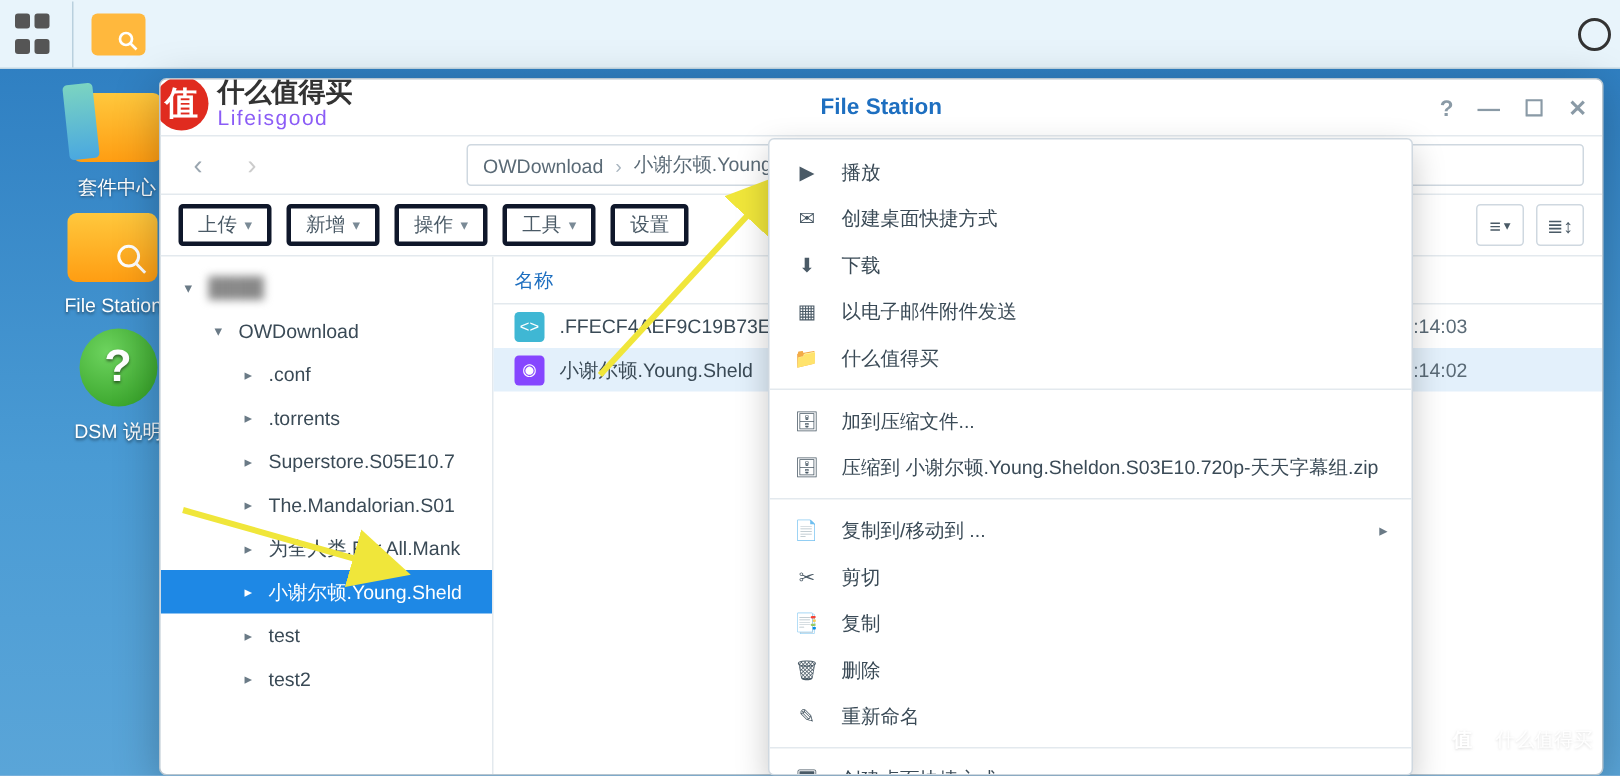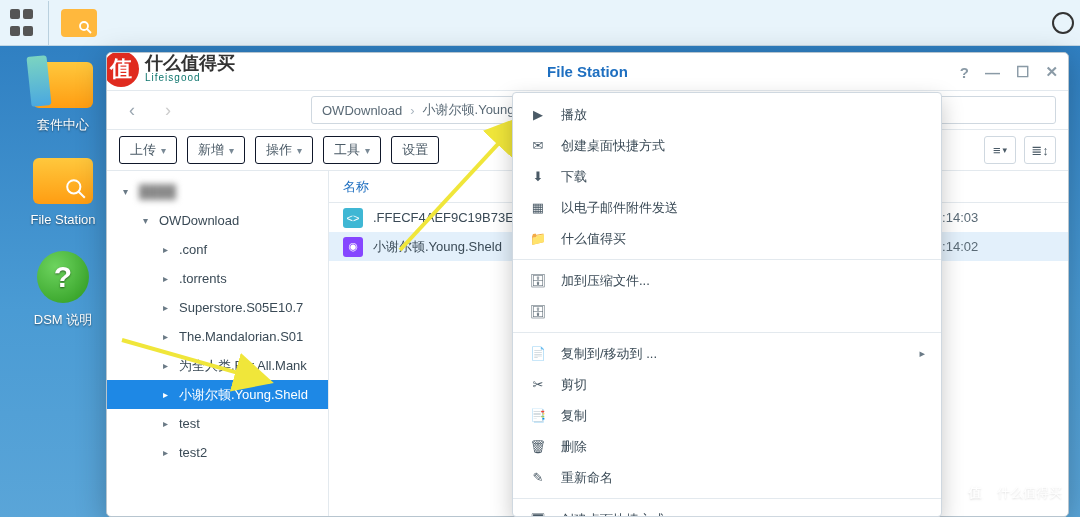--- a/index.html
+++ b/index.html
@@ -10,50 +10,50 @@
   .taskbar { position: absolute; top:0; left:0; right:0; height:46px; background:#e8f4fb; border-bottom:1px solid #c3d7e4; display:flex; align-items:center; padding:0 6px; gap:12px; }
   .taskbar .sep { width:1px; height:44px; background:#b9d0de; }
   .taskbar .apps-icon { width:30px; height:30px; display:flex; flex-wrap:wrap; gap:3px; align-items:center; justify-content:center; }
   .taskbar .apps-icon span { width:10px; height:10px; background:#555; border-radius:2px; }
   .taskbar .folder { width:36px; height:28px; background:#ffb83d; border-radius:4px; position:relative; }
   .taskbar .folder .mag { position:absolute; right:5px; bottom:3px; width:14px; height:14px; }
   .taskbar-right { position:absolute; right:6px; top:0; height:46px; display:flex; align-items:center; }
   .taskbar-right .bubble { width:22px; height:22px; border:2px solid #333; border-radius:50%; }
 
   
-  .desk-icons { position:absolute; left:18px; top:62px; width:90px; display:flex; flex-direction:column; gap:24px; align-items:center; }
+  .desk-icons { position:absolute; left:18px; top:62px; width:90px; display:flex; flex-direction:column; gap:8px; align-items:flex-end; }
   .desk-item { display:flex; flex-direction:column; align-items:center; gap:8px; color:#fff; font-size:13px; text-shadow:0 1px 2px rgba(0,0,0,.5); cursor:default; }
   .desk-item .ic { width:60px; height:46px; border-radius:6px; position:relative; }
   .ic.bag { background:linear-gradient(#ffc83d,#ff9d12); }
   .ic.bag::before { content:""; position:absolute; left:-4px; top:-6px; width:20px; height:50px; background:linear-gradient(#7bd4c1,#4aa8e0); border-radius:3px; transform:rotate(-6deg); }
   .ic.panel { background:linear-gradient(#4aa8e0,#2e7cc2); display:flex; gap:4px; padding:8px; }
   .ic.panel span { flex:1; background:rgba(255,255,255,.6); border-radius:2px; position:relative; }
   .ic.panel span.r { background:linear-gradient(#ff8a5a,#ff6a3a); }
   .ic.folder2 { background:linear-gradient(#ffc83d,#ff9d12); }
   .ic.help { width:52px; height:52px; border-radius:50%; background:radial-gradient(circle at 35% 30%, #6dd35e, #2d9a1f); display:flex; align-items:center; justify-content:center; color:#fff; font-size:30px; font-weight:bold; }
 
   
   .win { position:absolute; left:106px; top:52px; right:11px; bottom:0; background:#fff; border:1px solid #b7c5cf; border-radius:5px; box-shadow:0 6px 30px rgba(0,0,0,.25); display:flex; flex-direction:column; overflow:hidden; }
   .win-title { height:38px; display:flex; align-items:center; justify-content:center; color:#1e6fc0; font-weight:bold; font-size:15px; position:relative; border-bottom:1px solid #e3e9ee; }
   .win-ctrls { position:absolute; right:10px; top:0; height:38px; display:flex; align-items:center; gap:16px; color:#8a9aa6; font-size:15px; }
   .win-ctrls span { cursor:default; }
 
   .brand { position:absolute; left:-4px; top:-2px; display:flex; align-items:center; gap:6px; }
   .brand .zcircle { width:36px; height:36px; border-radius:50%; background:#e02b1f; color:#fff; font-size:22px; font-weight:bold; display:flex; align-items:center; justify-content:center; }
   .brand .ztxt { display:flex; flex-direction:column; line-height:1.05; color:#333; }
   .brand .z1 { font-size:18px; font-weight:bold; }
-  .brand .z2 { font-size:10px; color:#0f766e; letter-spacing:1px; }
+  .brand .z2 { font-size:14px; color:#8b5cf6; letter-spacing:1px; }
 
   .pathbar { height:38px; display:flex; align-items:center; padding:0 12px; gap:10px; }
   .pathbar .arrowbtn { width:26px; color:#9aa6b0; font-size:18px; text-align:center; }
   .crumbs { flex:1; height:28px; border:1px solid #cfd8e0; border-radius:3px; display:flex; align-items:center; padding:0 10px; margin-left: 120px; color:#5a6a76; gap:8px; overflow:hidden; white-space:nowrap; }
   .crumbs .sep2 { color:#aab6c0; }
 
   .toolbar { height:42px; border-top:1px solid #e3e9ee; border-bottom:1px solid #e3e9ee; display:flex; align-items:center; padding:0 12px; gap:10px; }
-  .tbtn { height:28px; padding:0 10px; border:1px solid #0f172a; border-radius:3px; display:flex; align-items:center; gap:5px; color:#4a5a66; background:#fff; font-size:13px; }
+  .tbtn { height:28px; padding:0 10px; border:3px solid #0f172a; border-radius:3px; display:flex; align-items:center; gap:5px; color:#4a5a66; background:#fff; font-size:13px; }
   .tbtn .caret { font-size:10px; color:#7a8a96; }
   .toolbar .right { margin-left:auto; display:flex; gap:8px; }
   .iconbtn { width:32px; height:28px; border:1px solid #cfd8e0; border-radius:3px; display:flex; align-items:center; justify-content:center; color:#4a5a66; }
 
   .body { flex:1; display:flex; overflow:hidden; }
   .tree { width:222px; border-right:1px solid #e3e9ee; padding:6px 0; color:#3a4a56; overflow:hidden; }
   .t-row { height:29px; display:flex; align-items:center; padding-left:16px; gap:4px; white-space:nowrap; font-size:13px; }
   .t-row.d1 { padding-left:36px; }
   .t-row.d2 { padding-left:56px; }
   .t-row .tri { width:12px; font-size:10px; color:#6a7a86; }
@@ -271,20 +271,21 @@
       <span class="cic">📁</span>
       <span>什么值得买</span>
     </div>
   <div class="c-sep"></div>
   <div class="c-item">
       <span class="cic">🗄</span>
       <span>加到压缩文件...</span>
     </div>
   <div class="c-item">
       <span class="cic">🗄</span>
+      <span>压缩到 小谢尔顿.Young.Sheldon.S03E10.720p-天天字幕组.zip</span>
     </div>
   <div class="c-sep"></div>
   <div class="c-item">
       <span class="cic">📄</span>
       <span>复制到/移动到 ...</span>
       <span class="arr">▸</span>
     </div>
   <div class="c-item">
       <span class="cic">✂</span>
       <span>剪切</span>

